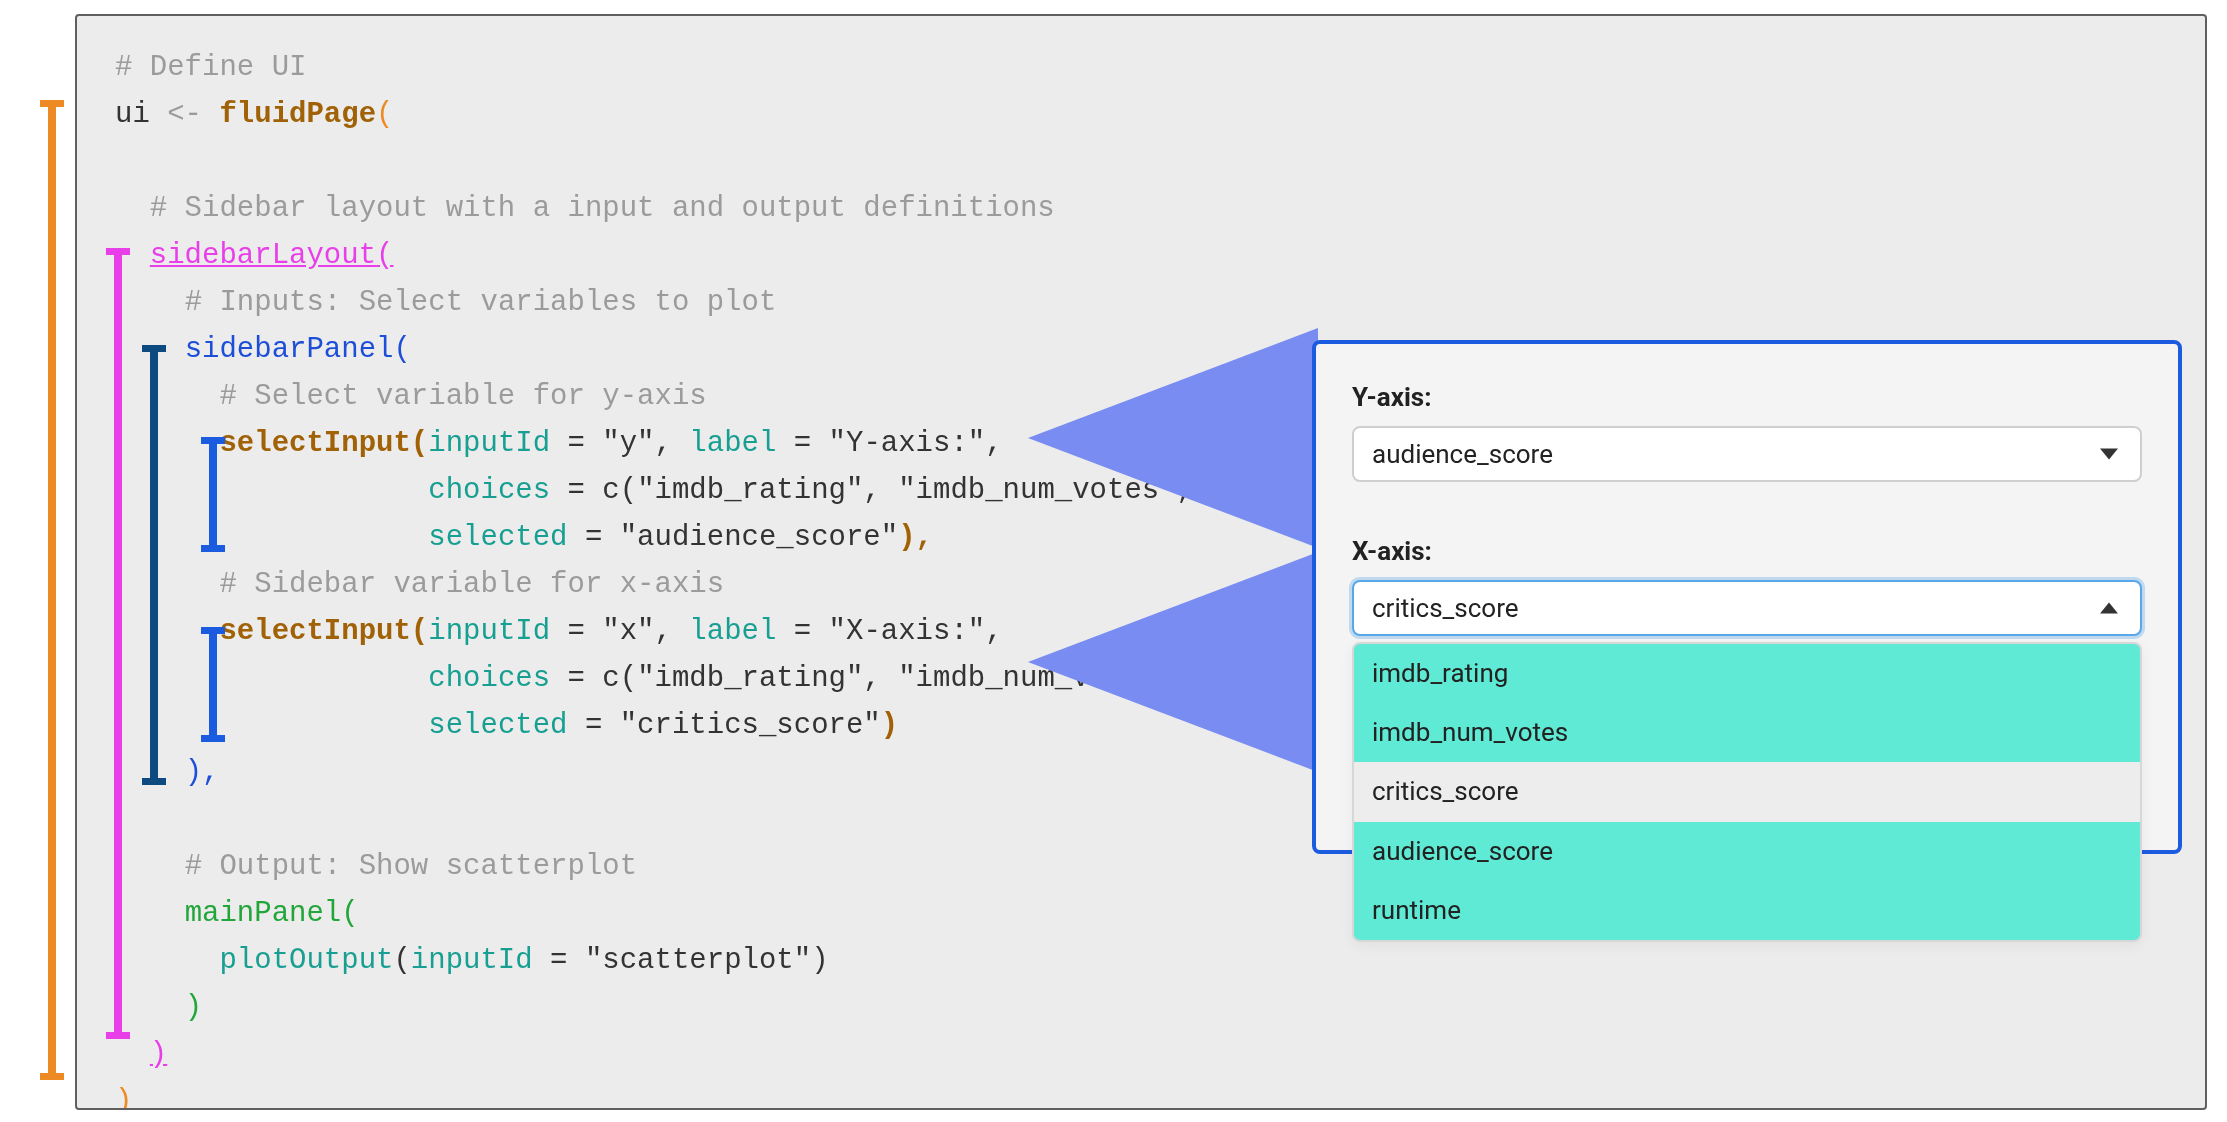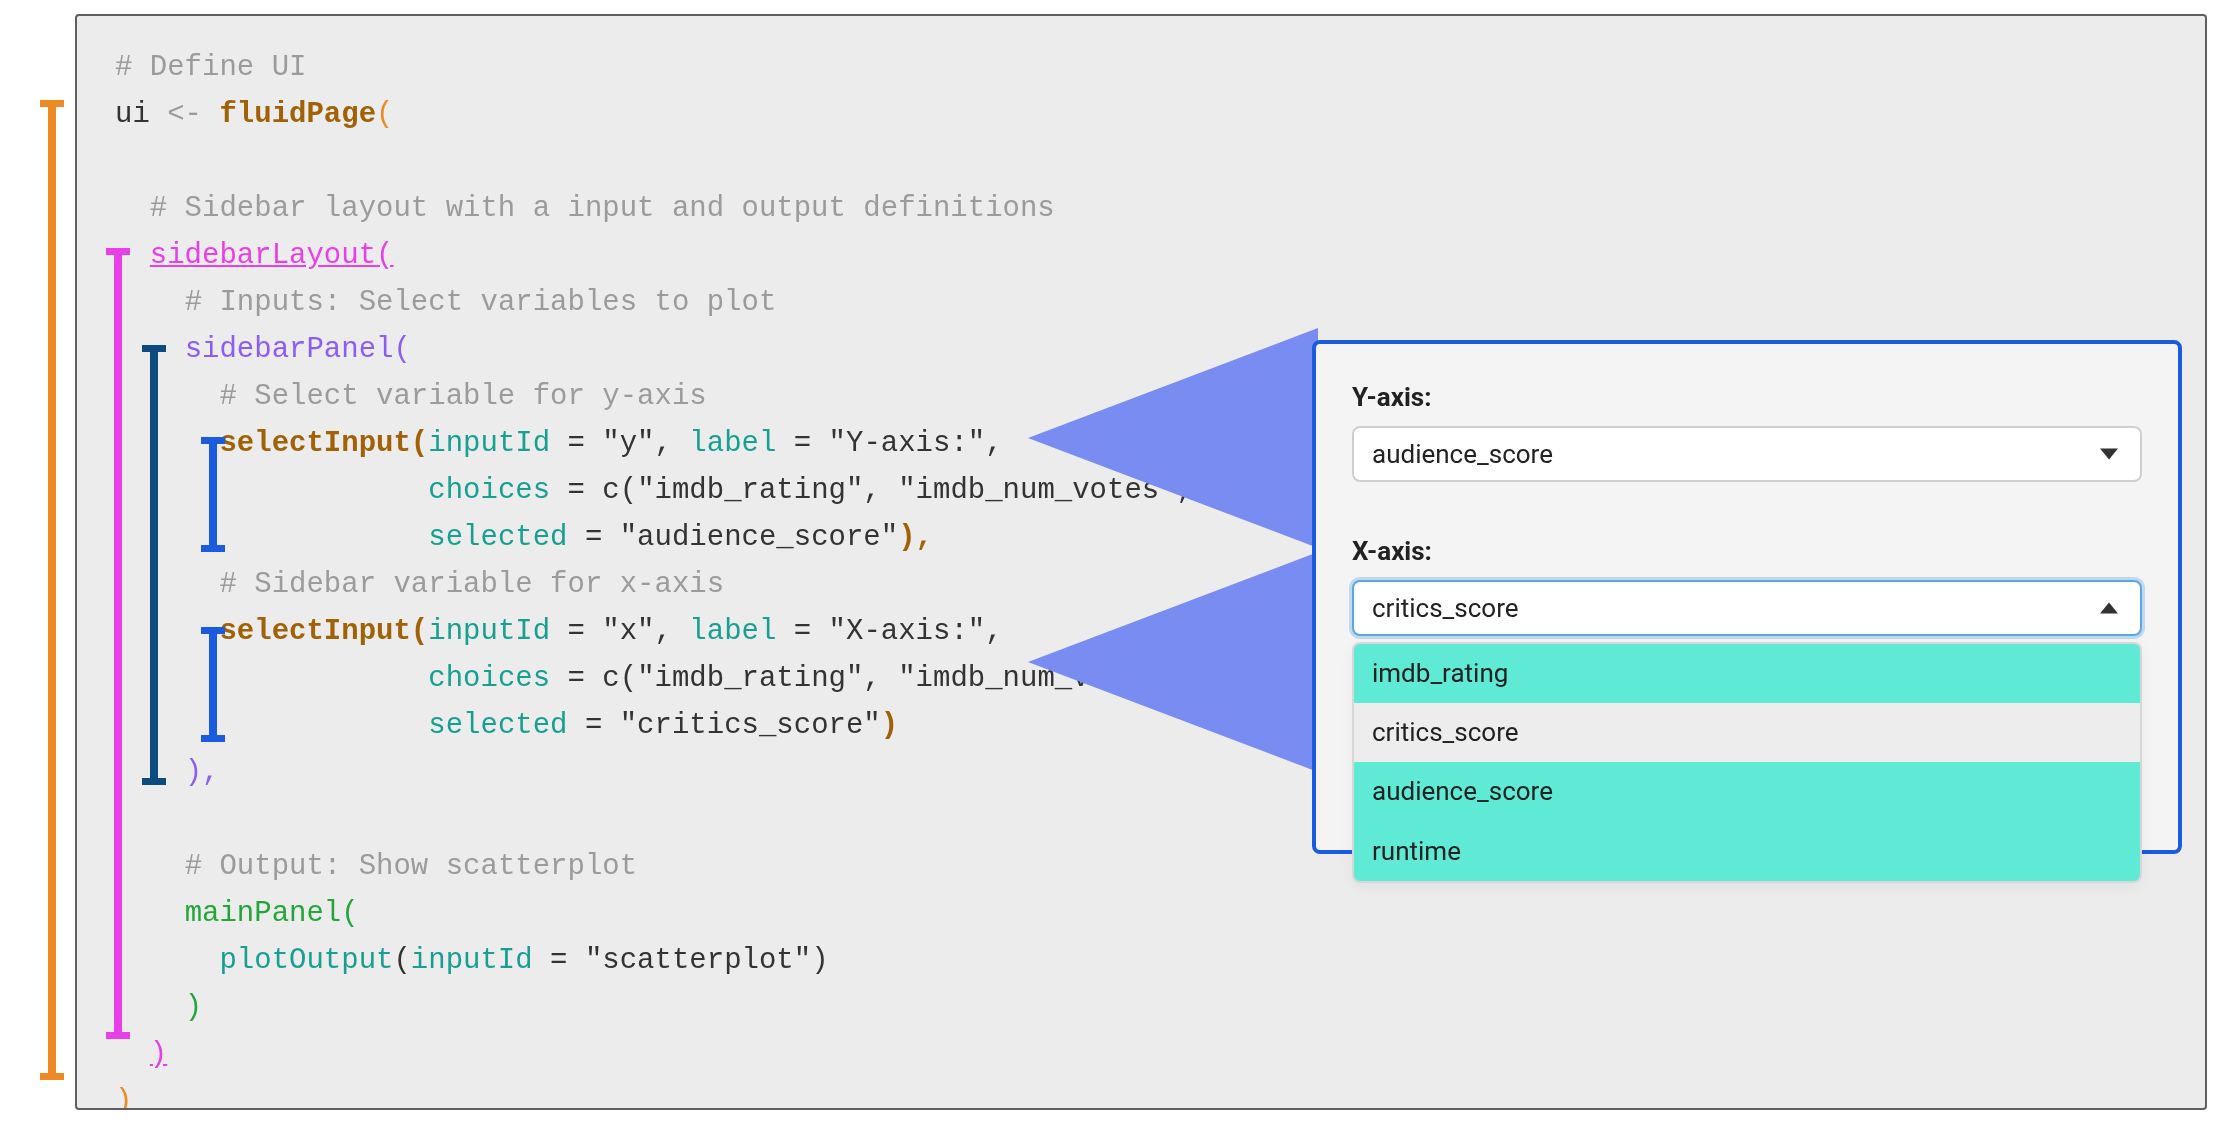--- a/index.html
+++ b/index.html
@@ -37,21 +37,21 @@
     color: #333333;
     white-space: pre;
   }
 
   
   .c-comment    { color: #9b9b9b; }
   .c-orange     { color: #a16207; font-weight: 600; }
   .c-orange-paren { color: #ed8a23; }
   .c-assign     { color: #9b9b9b; }
   .c-magenta    { color: #e83fe8; text-decoration: underline; }
-  .c-navy       { color: #8b5cf6; text-align: center; }
+  .c-navy       { color: #1d4ed8; text-align: center; }
   .c-blue       { color: #a16207; font-weight: bold; }
   .c-teal       { color: #179f92; }
   .c-green      { color: #22a63a; }
   .c-str        { color: #333333; }
 
   
   .bracket {
     position: absolute;
     width: 8px;
   }
@@ -192,20 +192,21 @@
     </div>
 
     <div class="panel-label x">X-axis:</div>
     <div class="pselect active">
       <span>critics_score</span>
       <span class="arrow up"></span>
     </div>
 
     <div class="dropdown">
       <div class="opt">imdb_rating</div>
+      <div class="opt">imdb_num_votes</div>
       <div class="opt selected">critics_score</div>
       <div class="opt">audience_score</div>
       <div class="opt">runtime</div>
     </div>
 
   </div>
 
 </div>
 
 </body></html>

